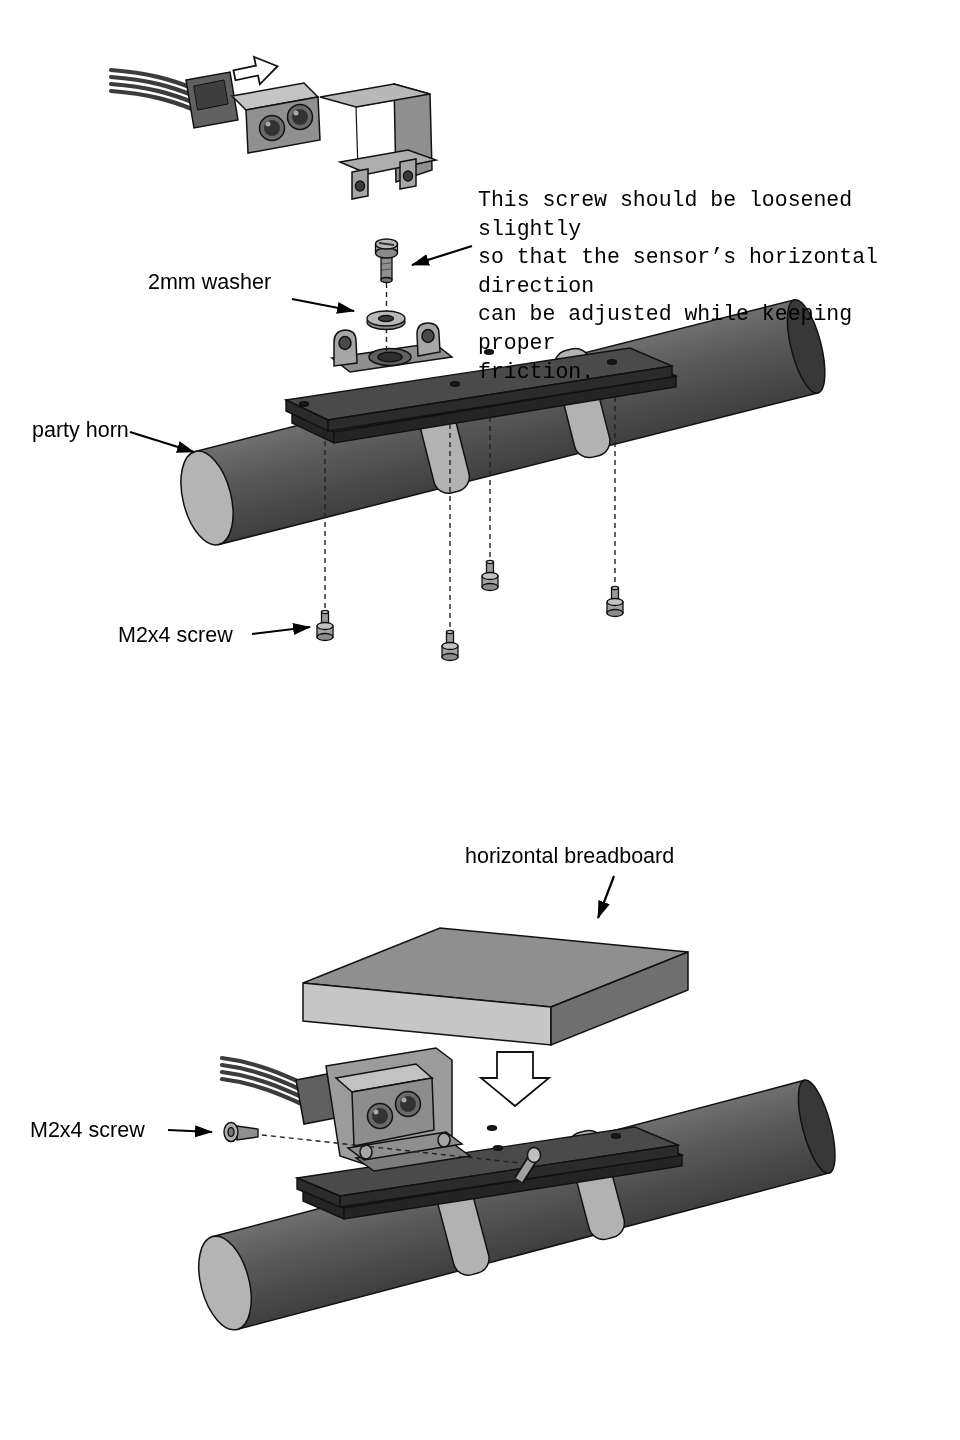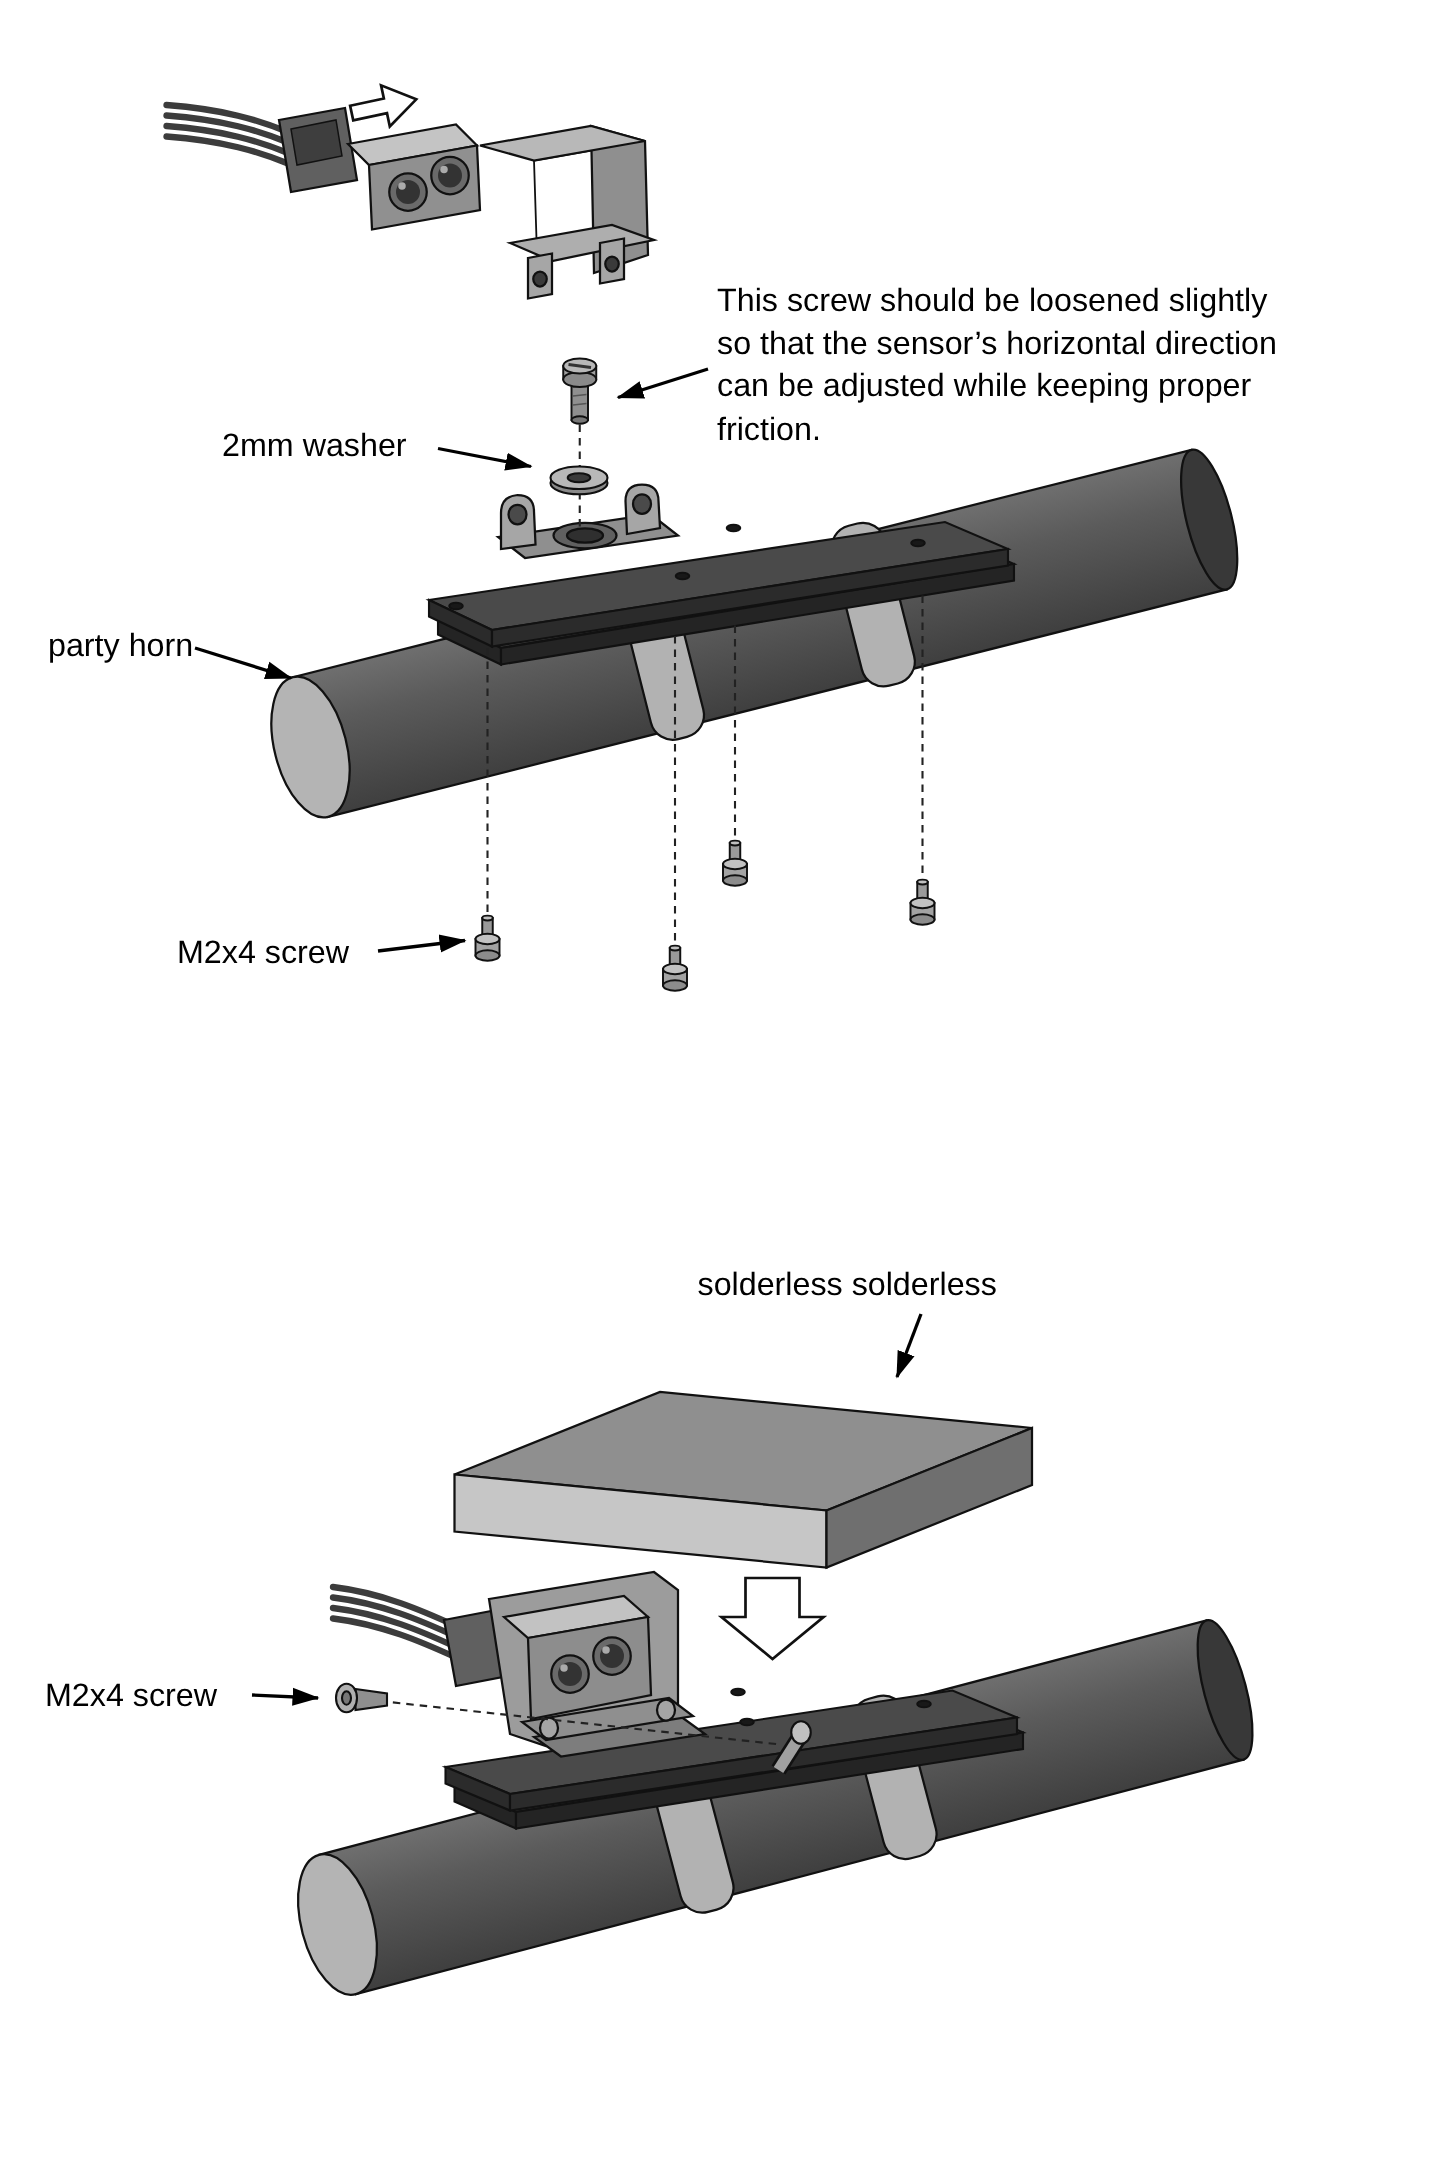--- a/index.html
+++ b/index.html
@@ -234,29 +234,29 @@
   <g stroke="#000" stroke-width="2.2">
     <line x1="472" y1="246" x2="412" y2="265" marker-end="url(#arrowhead)"></line>
     <line x1="292" y1="299" x2="354" y2="311" marker-end="url(#arrowhead)"></line>
     <line x1="130" y1="432" x2="194" y2="452" marker-end="url(#arrowhead)"></line>
     <line x1="252" y1="634" x2="310" y2="627" marker-end="url(#arrowhead)"></line>
     <line x1="614" y1="876" x2="598" y2="918" marker-end="url(#arrowhead)"></line>
     <line x1="168" y1="1130" x2="212" y2="1132" marker-end="url(#arrowhead)"></line>
   </g>
 </svg>
 
-<div class="label" style="left:478px; top:186px; width:440px;">This screw should be loosened slightly
+<div class="label" style="left:478px; top:186px; width:440px;font-family:Liberation Mono, monospace;">This screw should be loosened slightly
 so that the sensor’s horizontal direction
 can be adjusted while keeping proper
 friction.</div>
 
-<div class="label" style="left:148px; top:283px;">2mm washer</div>
+<div class="label" style="left:148px; top:268px;">2mm washer</div>
 
 <div class="label" style="left:32px; top:416px;">party horn</div>
 
 <div class="label" style="left:118px; top:621px;">M2x4 screw</div>
 
-<div class="label" style="left:465px; top:842px;">solderless solderless</div>
+<div class="label" style="left:465px; top:842px;">horizontal breadboard</div>
 
 <div class="label" style="left:30px; top:1116px;">M2x4 screw</div>
 
 
 </div>
 
 </body></html>

